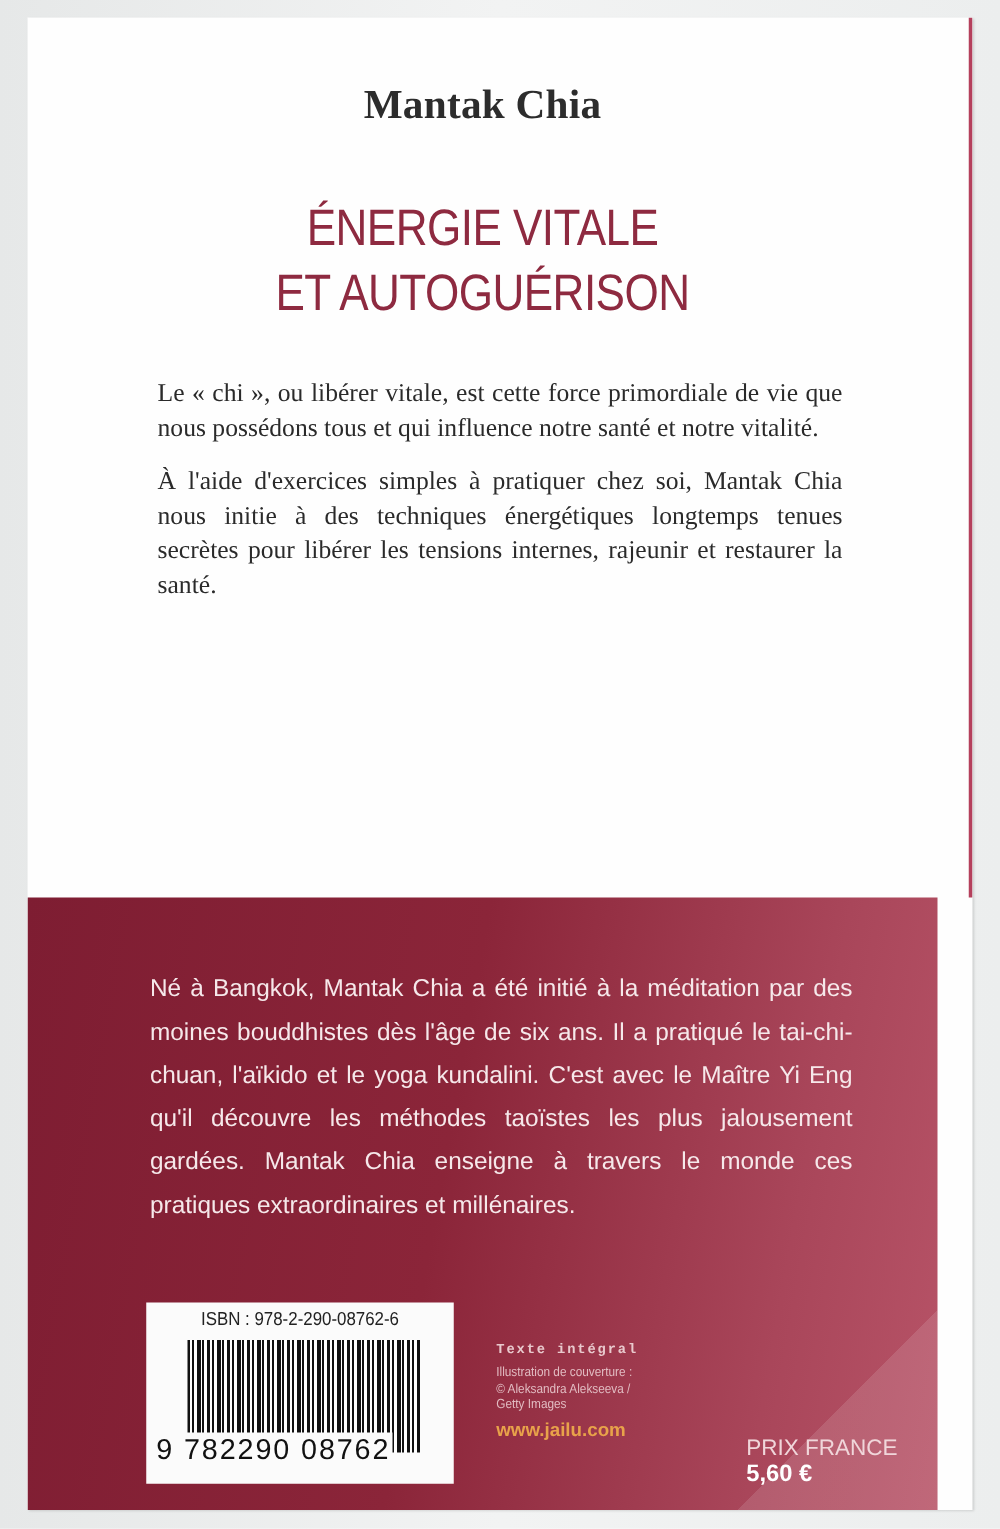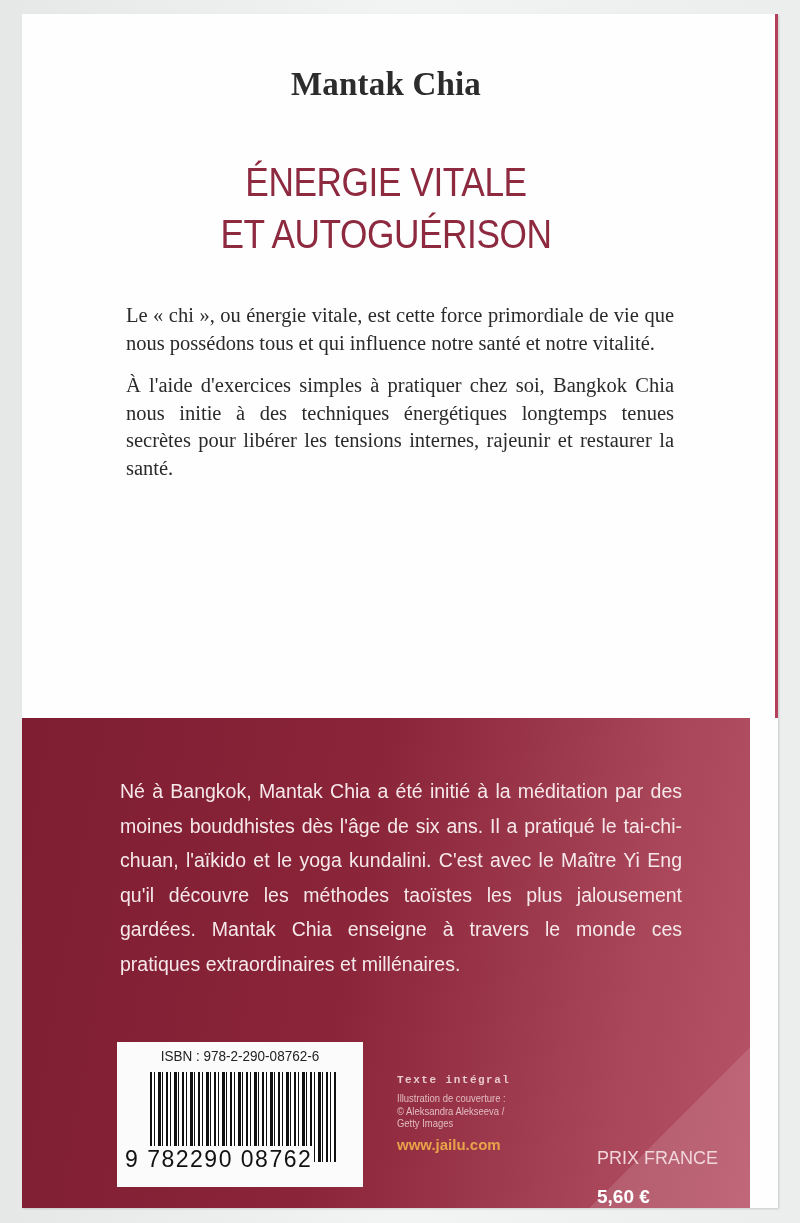--- a/index.html
+++ b/index.html
@@ -88,39 +88,39 @@
       font-size: 15px; color: #e8a24a; margin-top: 6px;
     }
     .price {
       position: absolute; left: 575px; top: 430px;
     }
     .price-label {
       font-family: "Liberation Sans", sans-serif; font-size: 18px; color: #f0d6da;
     }
     .price-value {
       font-family: "Liberation Sans", sans-serif; font-weight: bold;
-      font-size: 19px; color: #fff; margin-top: 17px;
+      font-size: 19px; color: #fff; margin-top: 0;
     }
   </style>
 </head>
 <body>
 
 <div class="cover">
   <div class="spine-edge"></div>
 
   <div class="author">Mantak Chia</div>
 
   <div class="title">
     <div>ÉNERGIE VITALE</div>
     <div>ET AUTOGUÉRISON</div>
   </div>
 
   <div class="blurb" style="top:288px;">
-    <p>Le « chi », ou énergie vitale, est cette force primordiale de vie que nous possédons tous et qui influence notre santé et notre vitalité.</p>
-    <p>À l'aide d'exercices simples à pratiquer chez soi, Bangkok Chia nous initie à des techniques énergétiques longtemps tenues secrètes pour libérer les tensions internes, rajeunir et restaurer la santé.</p>
+    <p>Le « chi », ou libérer vitale, est cette force primordiale de vie que nous possédons tous et qui influence notre santé et notre vitalité.</p>
+    <p>À l'aide d'exercices simples à pratiquer chez soi, Mantak Chia nous initie à des techniques énergétiques longtemps tenues secrètes pour libérer les tensions internes, rajeunir et restaurer la santé.</p>
   </div>
 
   <div class="bottom">
     <div class="bottom-shade"></div>
 
     <div class="bio">Né à Bangkok, Mantak Chia a été initié à la méditation par des moines bouddhistes dès l'âge de six ans. Il a pratiqué le tai-chi-chuan, l'aïkido et le yoga kundalini. C'est avec le Maître Yi Eng qu'il découvre les méthodes taoïstes les plus jalousement gardées. Mantak Chia enseigne à travers le monde ces pratiques extraordinaires et millénaires.</div>
 
     <div class="barcode-box">
       <div class="isbn">ISBN : 978-2-290-08762-6</div>
       <div class="bars"></div>

